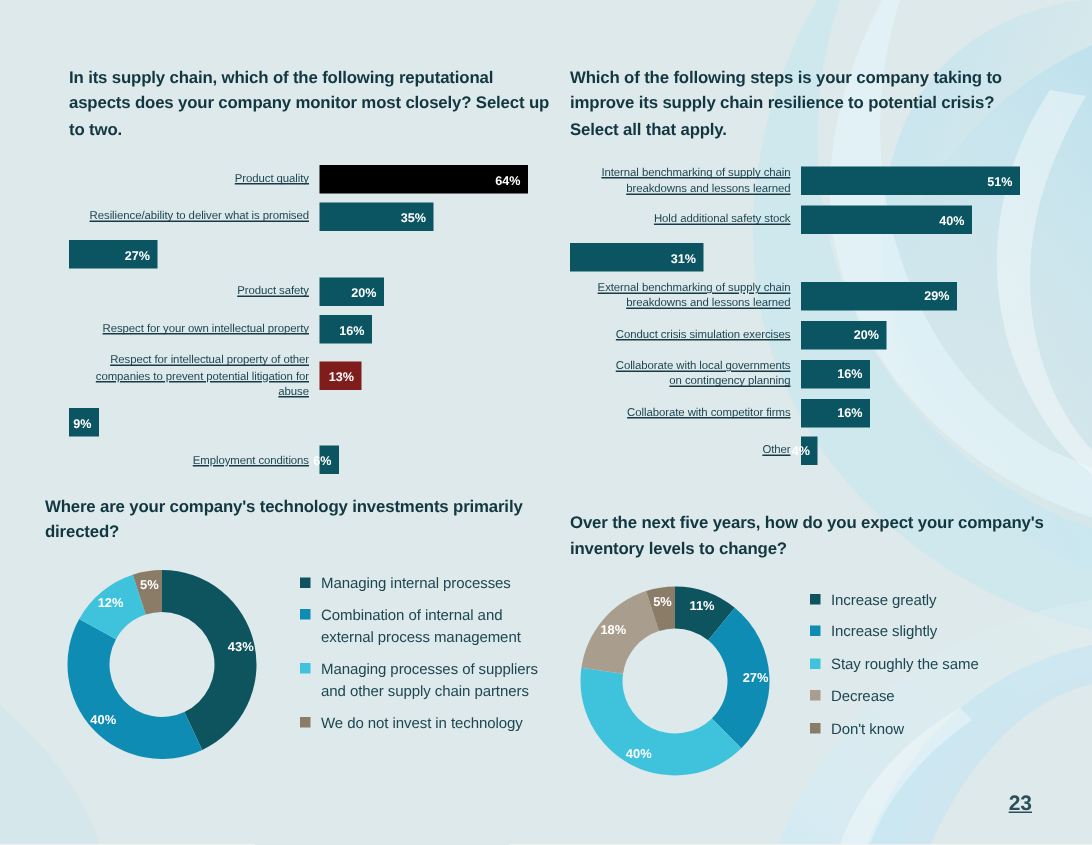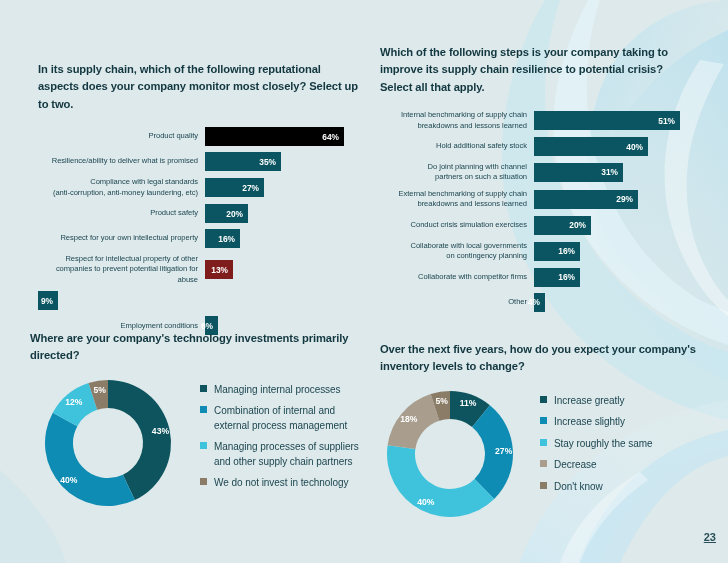--- a/index.html
+++ b/index.html
@@ -36,20 +36,21 @@
     letter-spacing: -0.1px;
     margin: 0;
   }
 
   
   .bars { position: relative; margin-top: 14px; }
   .bar-row {
     display: flex;
     align-items: center;
     margin-bottom: 6px;
+    text-decoration: underline;
   }
   .bar-label {
     text-align: right;
     font-size: 7.6px;
     line-height: 1.38;
     color: #1d4651;
     padding-right: 7px;
     flex: 0 0 auto;
     letter-spacing: -0.05px;
   }
@@ -101,23 +102,23 @@
     font-size: 10px;
     line-height: 1.45;
     color: #1d4651;
     white-space: pre-line;
     letter-spacing: -0.05px;
   }
 
   
   .page-num {
     position: absolute;
-    right: 12px;
+    right: 40px;
     bottom: 20px;
-    font-size: 11px;
+    font-size: 14px;
     font-weight: bold;
     color: #2a4f59;
     text-decoration: underline;
   }
 </style>
 </head>
 <body>
 
 <div id="page">
 
@@ -143,42 +144,40 @@
       <path d="M560 0 C520 120 560 260 680 330 C710 348 728 352 728 352 L728 420 C640 400 540 330 510 220 C488 135 515 50 545 0 Z" fill="#bfe6f5" opacity="0.45"></path>
       <path d="M600 0 C565 110 600 240 700 300 L728 312 L728 345 C620 310 540 210 555 100 C560 60 575 25 588 0 Z" fill="#e3f3fa" opacity="0.7"></path>
       <path d="M728 400 C660 410 580 450 540 520 C528 540 522 555 520 563 L600 563 C620 505 668 462 728 448 Z" fill="url(#gC)" opacity="0.8"></path>
       <path d="M728 430 C670 442 610 480 578 563 L620 563 C652 495 690 465 728 456 Z" fill="#bde4f3" opacity="0.5"></path>
       <path d="M0 470 C40 505 60 540 66 563 L0 563 Z" fill="#cfe6ec" opacity="0.5"></path>
       <path d="M648 480 C612 505 590 535 580 563 L560 563 C572 528 600 495 640 472 Z" fill="#ffffff" opacity="0.35"></path>
       <path d="M700 60 C660 120 650 200 690 270 C702 292 715 306 728 316 L728 300 C700 270 678 215 690 150 C696 118 710 88 724 64 Z" fill="#ffffff" opacity="0.4"></path>
     </svg>
   </div>
 
-  <div class="quad" style="left:38px; top:44px; width:322px;margin-top:17px;">
+  <div class="quad" style="left:46px; top:44px; width:322px;">
     <p class="q-title">In its supply chain, which of the following reputational aspects does your company monitor most closely? Select up to two.</p>
     <div class="bars" id="bars-tl">
         <div class="bar-row">
           <div class="bar-label" style="width: 160px; white-space: pre-line;">Product quality</div>
           <div class="bar-track">
             <div class="bar-fill" style="width: 139px; background: #000000;">
               <span class="bar-value">64%</span>
             </div>
           </div>
         </div>
         <div class="bar-row">
           <div class="bar-label" style="width: 160px; white-space: pre-line;">Resilience/ability to deliver what is promised</div>
           <div class="bar-track">
             <div class="bar-fill" style="width: 76px; background: rgb(10, 85, 97);">
               <span class="bar-value">35%</span>
             </div>
           </div>
         </div>
         <div class="bar-row">
-          <div class="bar-label" style="width: 160px; white-space: pre-line;">Compliance with legal standards
-(anti-corruption, anti-money laundering, etc)</div>
           <div class="bar-track">
             <div class="bar-fill" style="width: 59px; background: rgb(10, 85, 97);">
               <span class="bar-value">27%</span>
             </div>
           </div>
         </div>
         <div class="bar-row">
           <div class="bar-label" style="width: 160px; white-space: pre-line;">Product safety</div>
           <div class="bar-track">
             <div class="bar-fill" style="width: 43px; background: rgb(10, 85, 97);">
@@ -235,22 +234,20 @@
         </div>
         <div class="bar-row">
           <div class="bar-label" style="width: 147px; white-space: pre-line;">Hold additional safety stock</div>
           <div class="bar-track">
             <div class="bar-fill" style="width: 114px; background: rgb(10, 85, 97);">
               <span class="bar-value">40%</span>
             </div>
           </div>
         </div>
         <div class="bar-row">
-          <div class="bar-label" style="width: 147px; white-space: pre-line;">Do joint planning with channel
-partners on such a situation</div>
           <div class="bar-track">
             <div class="bar-fill" style="width: 89px; background: rgb(10, 85, 97);">
               <span class="bar-value">31%</span>
             </div>
           </div>
         </div>
         <div class="bar-row">
           <div class="bar-label" style="width: 147px; white-space: pre-line;">External benchmarking of supply chain
 breakdowns and lessons learned</div>
           <div class="bar-track">

